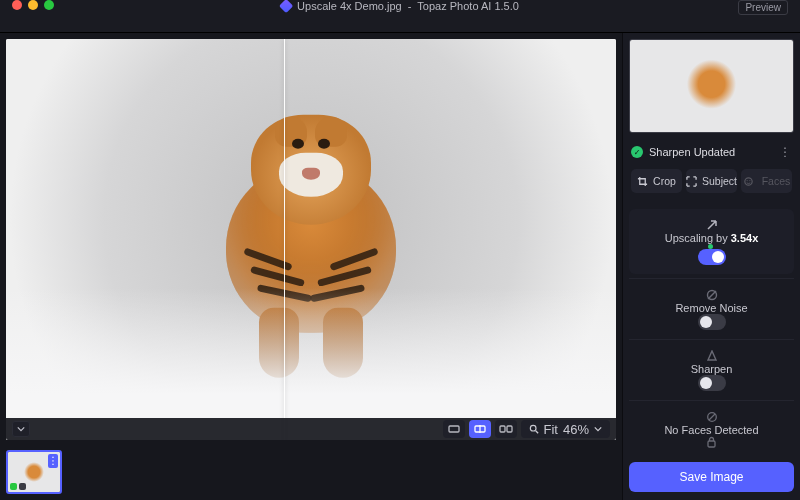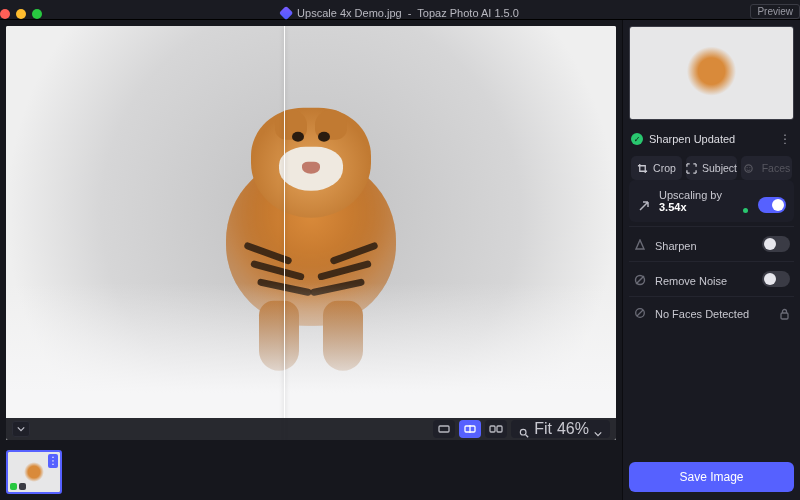--- a/index.html
+++ b/index.html
@@ -7,25 +7,25 @@
   width: 800px; height: 500px;
   background: #16171d;
   font-family: -apple-system, BlinkMacSystemFont, "Segoe UI", sans-serif;
   font-size: 11px;
   color: #c8c8d0;
   overflow: hidden;
   display: flex;
   flex-direction: column;
 }
 .titlebar {
-  height: 20px;
+  height: 33px;
   background: #1a1b22;
   display: flex;
-  align-items: flex-end;
-  padding: 0 0;
+  align-items: flex-start;
+  padding: 0 12px;
   position: relative;
   border-bottom: 1px solid #000;
 }
 .traffic { display: flex; gap: 6px; }
 .tl { width: 10px; height: 10px; border-radius: 50%; }
 .tl.close { background:#ff5f57; }
 .tl.min { background:#febc2e; }
 .tl.max { background:#28c840; }
 .title-center {
   position: absolute; left: 50%; transform: translateX(-50%);
@@ -100,21 +100,21 @@
 .chev-btn {
   width:18px;height:16px;border-radius:3px;background:#1f2029;border:1px solid #2b2c36;
   display:flex;align-items:center;justify-content:center;color:#bdbdc7;font-size:9px;
 }
 .bb-right{ margin-left:auto; display:flex; gap:4px; align-items:center; }
 .mode-btn {
   width:22px;height:18px;border-radius:4px;background:#1f2029;display:flex;align-items:center;justify-content:center;color:#b8b8c0;
 }
 .mode-btn.active{ background:#5661ff; color:#fff; }
 .zoom-pill {
-  height:18px;padding:0 8px;border-radius:4px;background:#1f2029;display:flex;gap:5px;align-items:flex-end;color:#c8c8d0;font-size:16px;
+  height:18px;padding:0 8px;border-radius:4px;background:#1f2029;display:flex;gap:5px;align-items:center;color:#c8c8d0;font-size:13px;
 }
 .thumb-strip { height:54px; padding:4px 6px; display:flex; gap:6px; align-items:flex-start; }
 .thumb {
   width:56px; height:44px; border-radius:3px; position:relative; overflow:hidden;
   border:2px solid #5661ff;
 }
 .thumb .mini { position:absolute; inset:0; background: radial-gradient(circle at 50% 50%, #d98a3a 0 18%, #e7e7e8 30%); }
 .thumb .badge { position:absolute; bottom:2px; left:2px; display:flex; gap:2px; }
 .thumb .badge span { width:7px;height:7px;border-radius:2px;}
 .thumb .badge .b1{background:#28c840;} .thumb .badge .b2{background:#3a3b44;}
@@ -125,27 +125,27 @@
   display:flex; flex-direction:column; padding:6px 6px 8px;
 }
 .preview-thumb {
   width:100%; height:94px; border-radius:3px; border:1px solid #3b3c46;
   position:relative; overflow:hidden; margin-bottom:6px;
 }
 .preview-thumb .mini { position:absolute; inset:0; background: radial-gradient(circle at 50% 48%, #d98a3a 0 14%, #e7e7e8 26%); }
 .status-row { display:flex; align-items:center; gap:6px; padding:6px 2px; font-size:11px; color:#dedee4; }
 .status-dot { width:12px;height:12px;border-radius:50%;background:#29c76f;display:flex;align-items:center;justify-content:center;color:#0b1a10;font-size:8px; }
 .status-more { margin-left:auto; color:#9a9aa4; letter-spacing:1px; font-size:12px; }
-.seg-row { display:flex; gap:4px; margin:4px 0 0; padding:0 2px; }
+.seg-row { display:flex; gap:4px; margin:4px 0 16px; padding:0 2px; }
 .seg-btn { flex:1; height:24px; border-radius:5px; background:#23242f; display:flex; align-items:center; justify-content:center; gap:5px; color:#c8c8d0; font-size:10.5px; }
 .seg-btn.disabled { color:#56565f;gap:8px; }
 .panel-row {
-  display:flex; align-items:flex-end; gap:8px;
+  display:flex; align-items:center; gap:0;
   padding:9px 4px; border-top:1px solid #24252f;
-  font-size:11px; color:#c8c8d0;
+  font-size:11px; color:#c8c8d0;flex-direction:column;
 }
 .panel-row.first { border-top:none; background:#1d1e28; border-radius:6px; padding-left:8px; padding-right:8px; margin-bottom:4px;}
 .panel-row .label { flex:1; }
 .panel-row .bold { color:#fff; font-weight:600; }
 .dot-green { width:5px;height:5px;border-radius:50%;background:#29c76f;margin-right:2px; }
 .toggle { width:28px;height:16px;border-radius:8px;background:#3a3b45;position:relative; }
 .toggle .knob { position:absolute; top:2px; width:12px;height:12px;border-radius:50%;background:#e6e6ec; left:2px; }
 .toggle.on { background:#5661ff; }
 .toggle.on .knob { left:auto; right:2px; background:#fff; }
 .lock-icon { color:#6a6b76; }
@@ -301,37 +301,37 @@
       </span>
       <span class="dot-green"></span>
       <div class="toggle on">
           <div class="knob"></div>
         </div>
     </div>
 
     <div class="panel-row">
       <span class="row-icon dim">
         <svg width="12" height="12" viewBox="0 0 12 12">
-            <path d="M6 1 L10 10 H2 Z" fill="none" stroke="currentColor" stroke-width="1.4"></path>
-          </svg>
-      </span>
-      <span class="label">Sharpen</span>
+            <circle cx="6" cy="6" r="4.5" fill="none" stroke="currentColor" stroke-width="1.4"></circle>
+            <line x1="2" y1="10" x2="10" y2="2" stroke="currentColor" stroke-width="1.4"></line>
+          </svg>
+      </span>
+      <span class="label">Remove Noise</span>
       <div class="toggle">
           <div class="knob"></div>
         </div>
     </div>
 
     <div class="panel-row">
       <span class="row-icon dim">
         <svg width="12" height="12" viewBox="0 0 12 12">
-            <circle cx="6" cy="6" r="4.5" fill="none" stroke="currentColor" stroke-width="1.4"></circle>
-            <line x1="2" y1="10" x2="10" y2="2" stroke="currentColor" stroke-width="1.4"></line>
-          </svg>
-      </span>
-      <span class="label">Remove Noise</span>
+            <path d="M6 1 L10 10 H2 Z" fill="none" stroke="currentColor" stroke-width="1.4"></path>
+          </svg>
+      </span>
+      <span class="label">Sharpen</span>
       <div class="toggle">
           <div class="knob"></div>
         </div>
     </div>
 
     <div class="panel-row">
       <span class="row-icon dim">
         <svg width="12" height="12" viewBox="0 0 12 12">
             <circle cx="6" cy="6" r="4.3" fill="none" stroke="currentColor" stroke-width="1.3"></circle>
             <line x1="3" y1="9" x2="9" y2="3" stroke="currentColor" stroke-width="1.3"></line>

